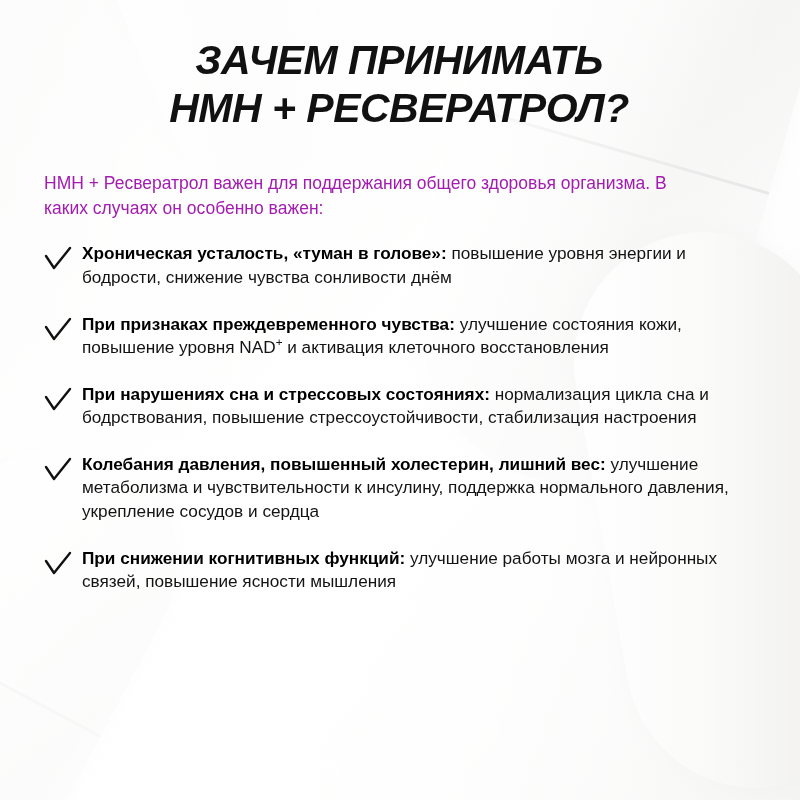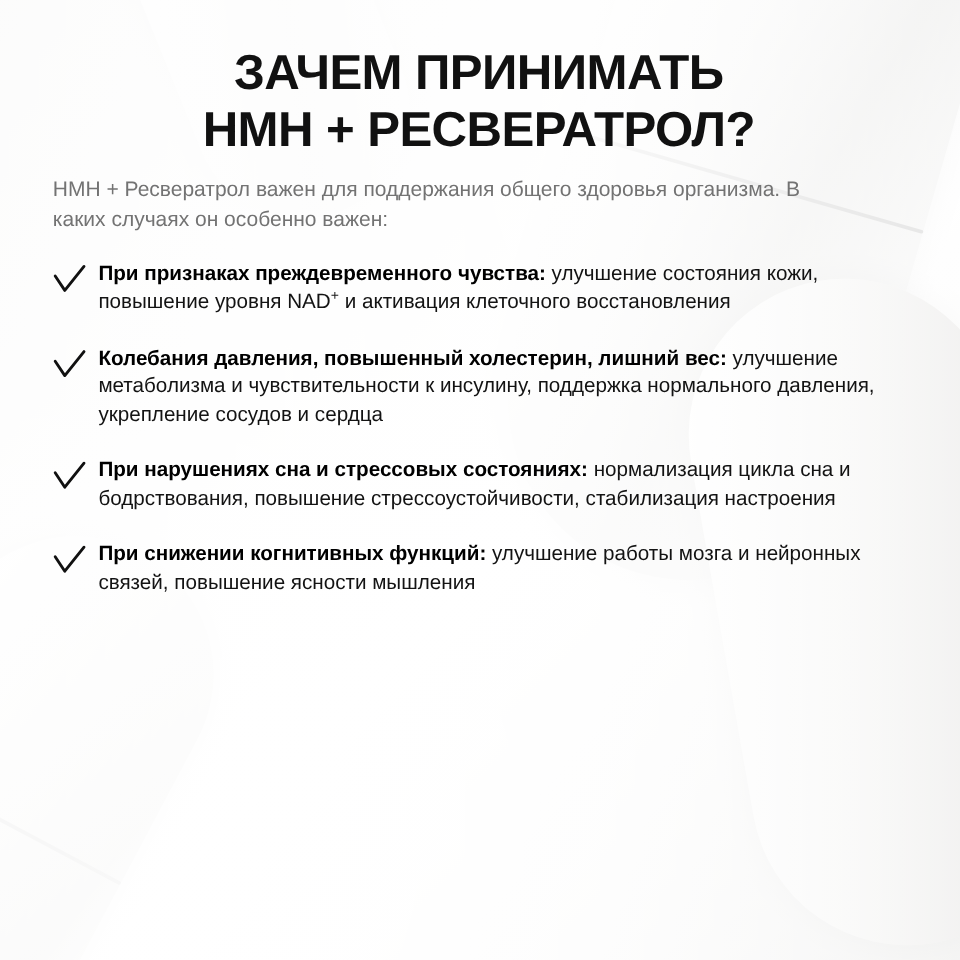--- a/index.html
+++ b/index.html
@@ -86,27 +86,28 @@
   }
   .title {
     text-align: center;
     font-weight: bold;
     font-size: 41px;
     line-height: 1.18;
     letter-spacing: -0.5px;
     color: #111111;
     margin: 0 0 0 0;
     padding: 0 4px;
+    font-style: italic;
   }
   .title .line2 { display: block; }
   .intro {
-    margin: 12px 0 0 0;
+    margin: 38px 0 0 0;
     font-size: 17.5px;
     line-height: 1.42;
-    color: #737373;
+    color: #a21caf;
     max-width: 650px;
   }
   .list {
     margin: 22px 0 0 0;
     padding: 0;
     list-style: none;
   }
   .item {
     display: flex;
     align-items: flex-start;
@@ -153,47 +154,55 @@
   <div class="content">
     <h1 class="title">
       <span>ЗАЧЕМ ПРИНИМАТЬ</span>
       <span class="line2">НМН + РЕСВЕРАТРОЛ?</span>
     </h1>
 
     <p class="intro">НМН + Ресвератрол важен для поддержания общего здоровья организма. В каких случаях он особенно важен:</p>
 
     <ul class="list">
 
+      <li class="item">
+        <span class="check">
+          <svg width="28" height="26" viewBox="0 0 28 26" aria-hidden="true">
+            <path d="M2 10 L10 22 L26 2" fill="none" stroke="#111111" stroke-width="2.4" stroke-linecap="round" stroke-linejoin="round"></path>
+          </svg>
+        </span>
+        <span class="text"><b>Хроническая усталость, «туман в голове»:</b><span> повышение уровня энергии и бодрости, снижение чувства сонливости днём</span></span>
+      </li>
 
 
       <li class="item">
         <span class="check">
           <svg width="28" height="26" viewBox="0 0 28 26" aria-hidden="true">
             <path d="M2 10 L10 22 L26 2" fill="none" stroke="#111111" stroke-width="2.4" stroke-linecap="round" stroke-linejoin="round"></path>
           </svg>
         </span>
         <span class="text"><b>При признаках преждевременного чувства:</b><span> улучшение состояния кожи, повышение уровня NAD<span class="sup">+</span> и активация клеточного восстановления</span></span>
       </li>
 
       <li class="item">
         <span class="check">
           <svg width="28" height="26" viewBox="0 0 28 26" aria-hidden="true">
             <path d="M2 10 L10 22 L26 2" fill="none" stroke="#111111" stroke-width="2.4" stroke-linecap="round" stroke-linejoin="round"></path>
           </svg>
         </span>
+        <span class="text"><b>При нарушениях сна и стрессовых состояниях:</b><span> нормализация цикла сна и бодрствования, повышение стрессоустойчивости, стабилизация настроения</span></span>
+      </li>
+
+      <li class="item">
+        <span class="check">
+          <svg width="28" height="26" viewBox="0 0 28 26" aria-hidden="true">
+            <path d="M2 10 L10 22 L26 2" fill="none" stroke="#111111" stroke-width="2.4" stroke-linecap="round" stroke-linejoin="round"></path>
+          </svg>
+        </span>
         <span class="text"><b>Колебания давления, повышенный холестерин, лишний вес:</b><span> улучшение метаболизма и чувствительности к инсулину, поддержка нормального давления, укрепление сосудов и сердца</span></span>
-      </li>
-
-      <li class="item">
-        <span class="check">
-          <svg width="28" height="26" viewBox="0 0 28 26" aria-hidden="true">
-            <path d="M2 10 L10 22 L26 2" fill="none" stroke="#111111" stroke-width="2.4" stroke-linecap="round" stroke-linejoin="round"></path>
-          </svg>
-        </span>
-        <span class="text"><b>При нарушениях сна и стрессовых состояниях:</b><span> нормализация цикла сна и бодрствования, повышение стрессоустойчивости, стабилизация настроения</span></span>
       </li>
 
       <li class="item">
         <span class="check">
           <svg width="28" height="26" viewBox="0 0 28 26" aria-hidden="true">
             <path d="M2 10 L10 22 L26 2" fill="none" stroke="#111111" stroke-width="2.4" stroke-linecap="round" stroke-linejoin="round"></path>
           </svg>
         </span>
         <span class="text"><b>При снижении когнитивных функций:</b><span> улучшение работы мозга и нейронных связей, повышение ясности мышления</span></span>
       </li>

